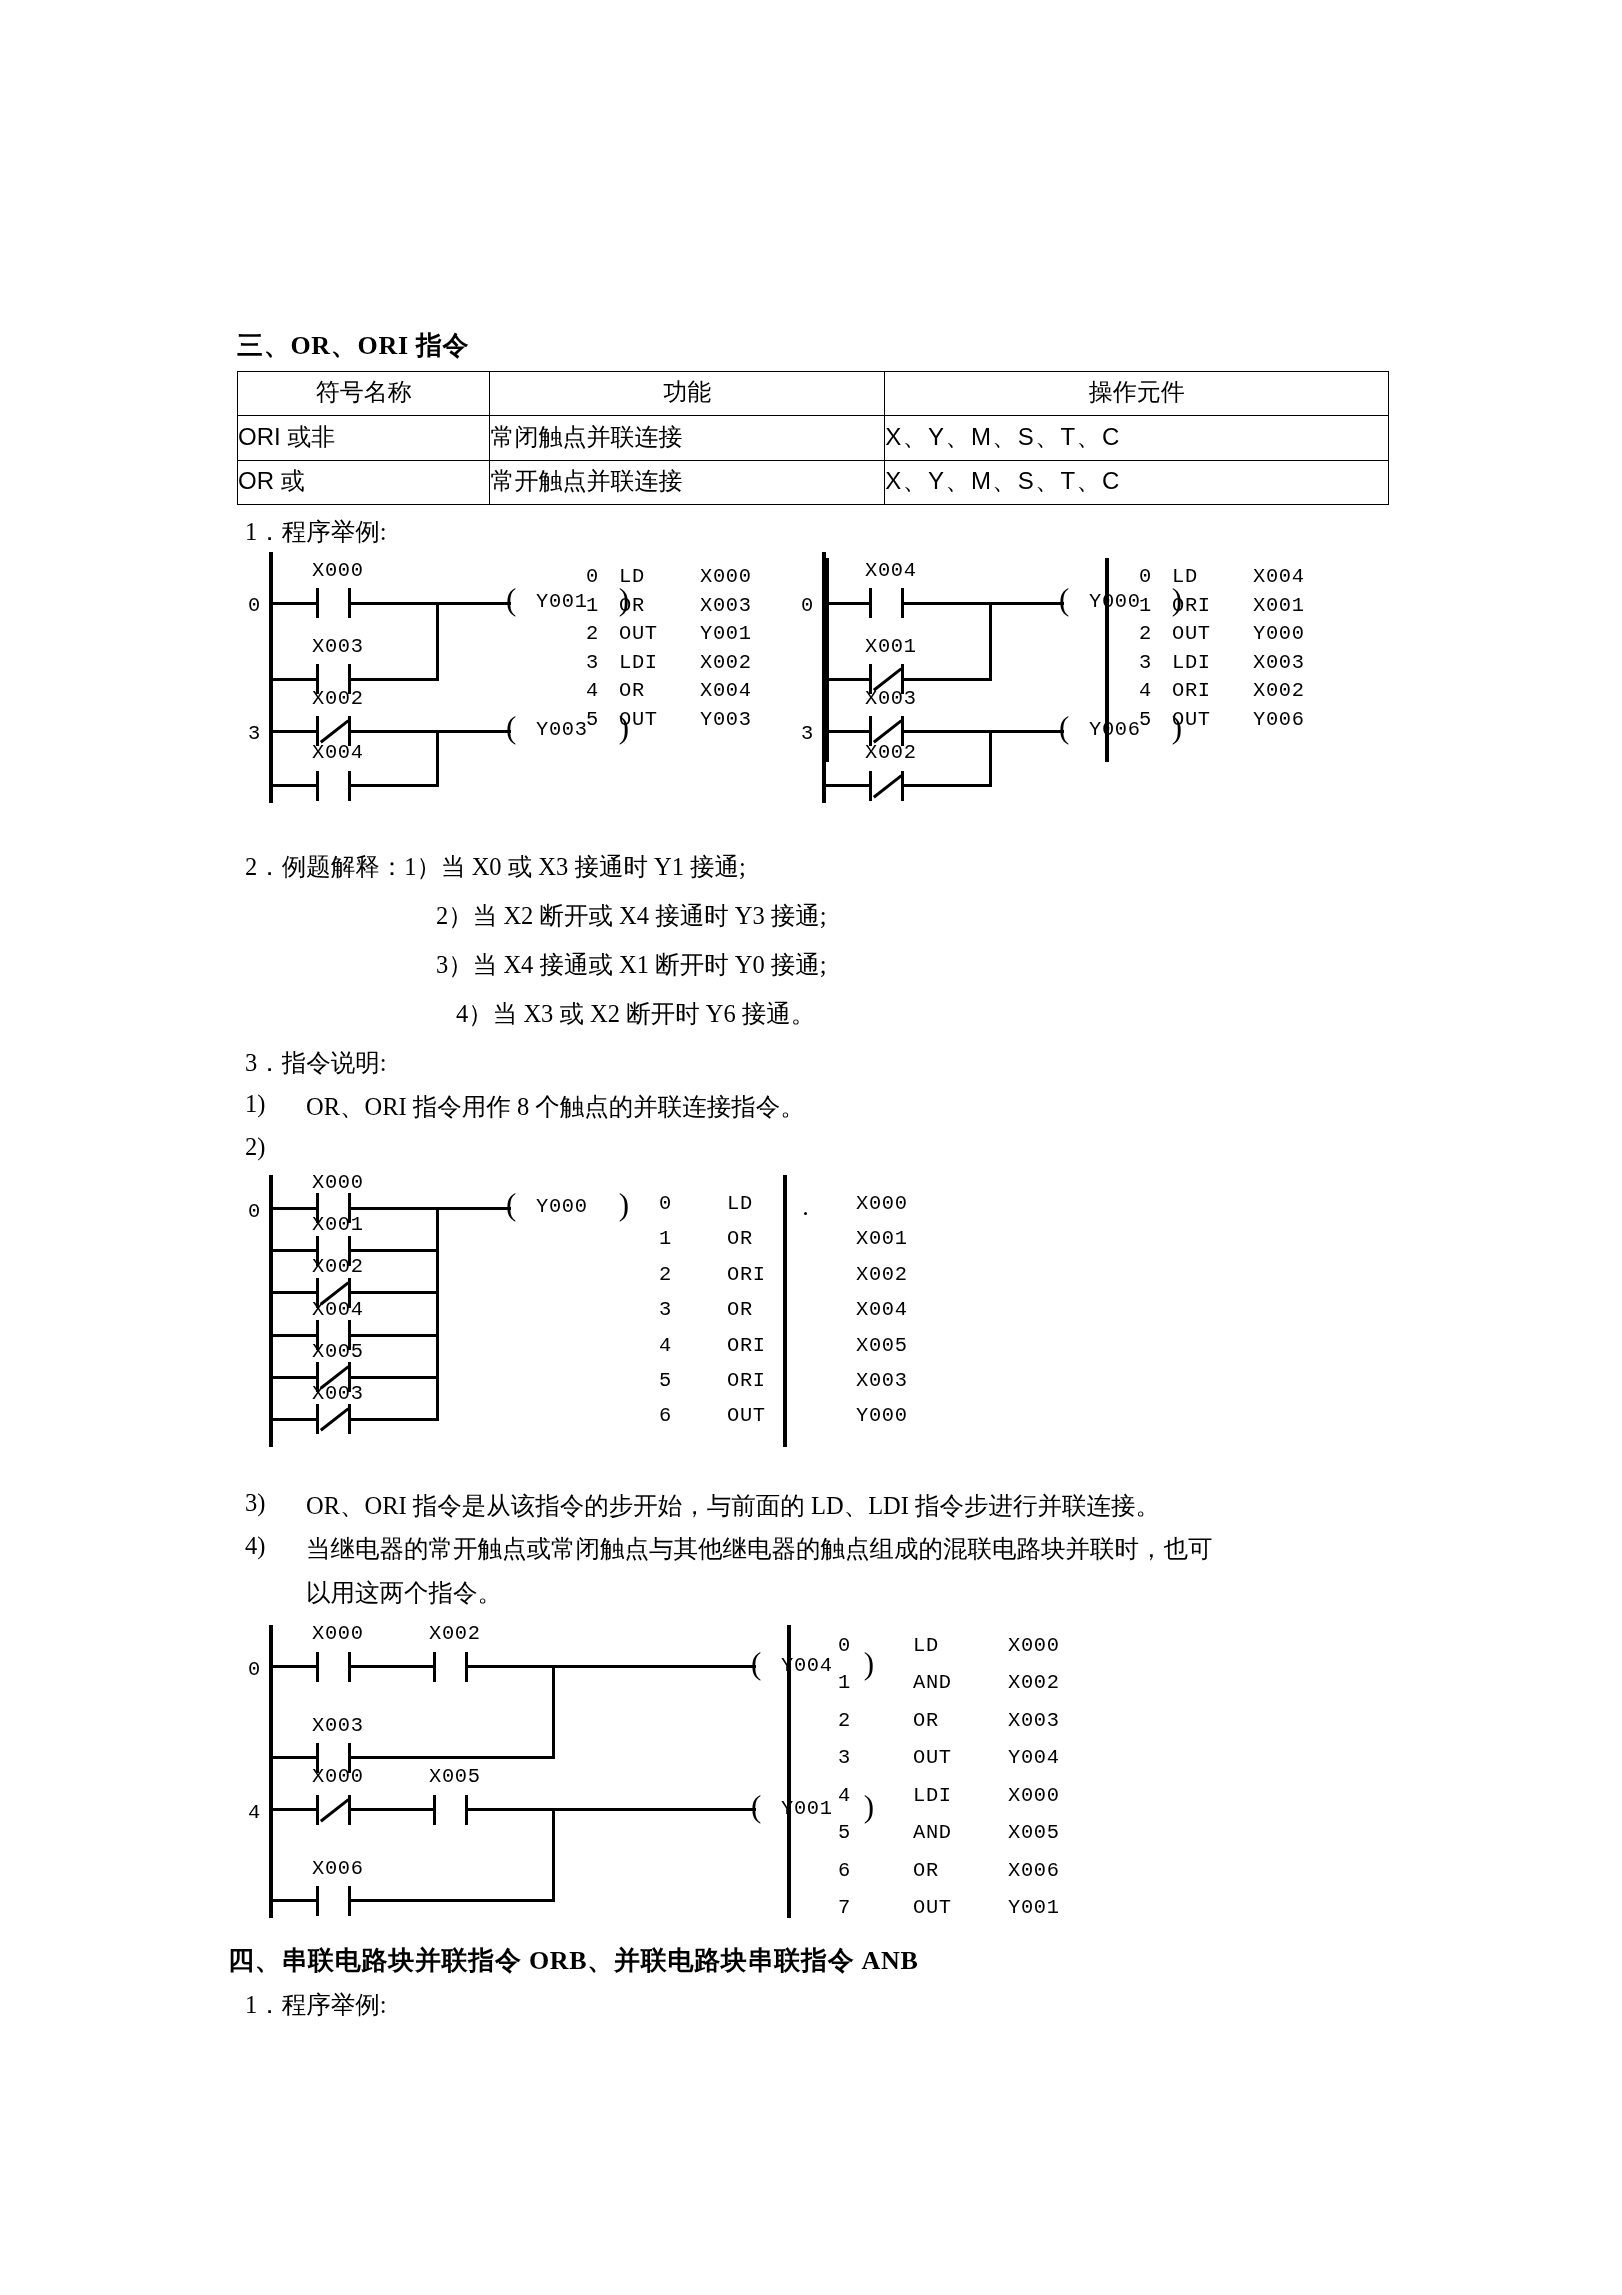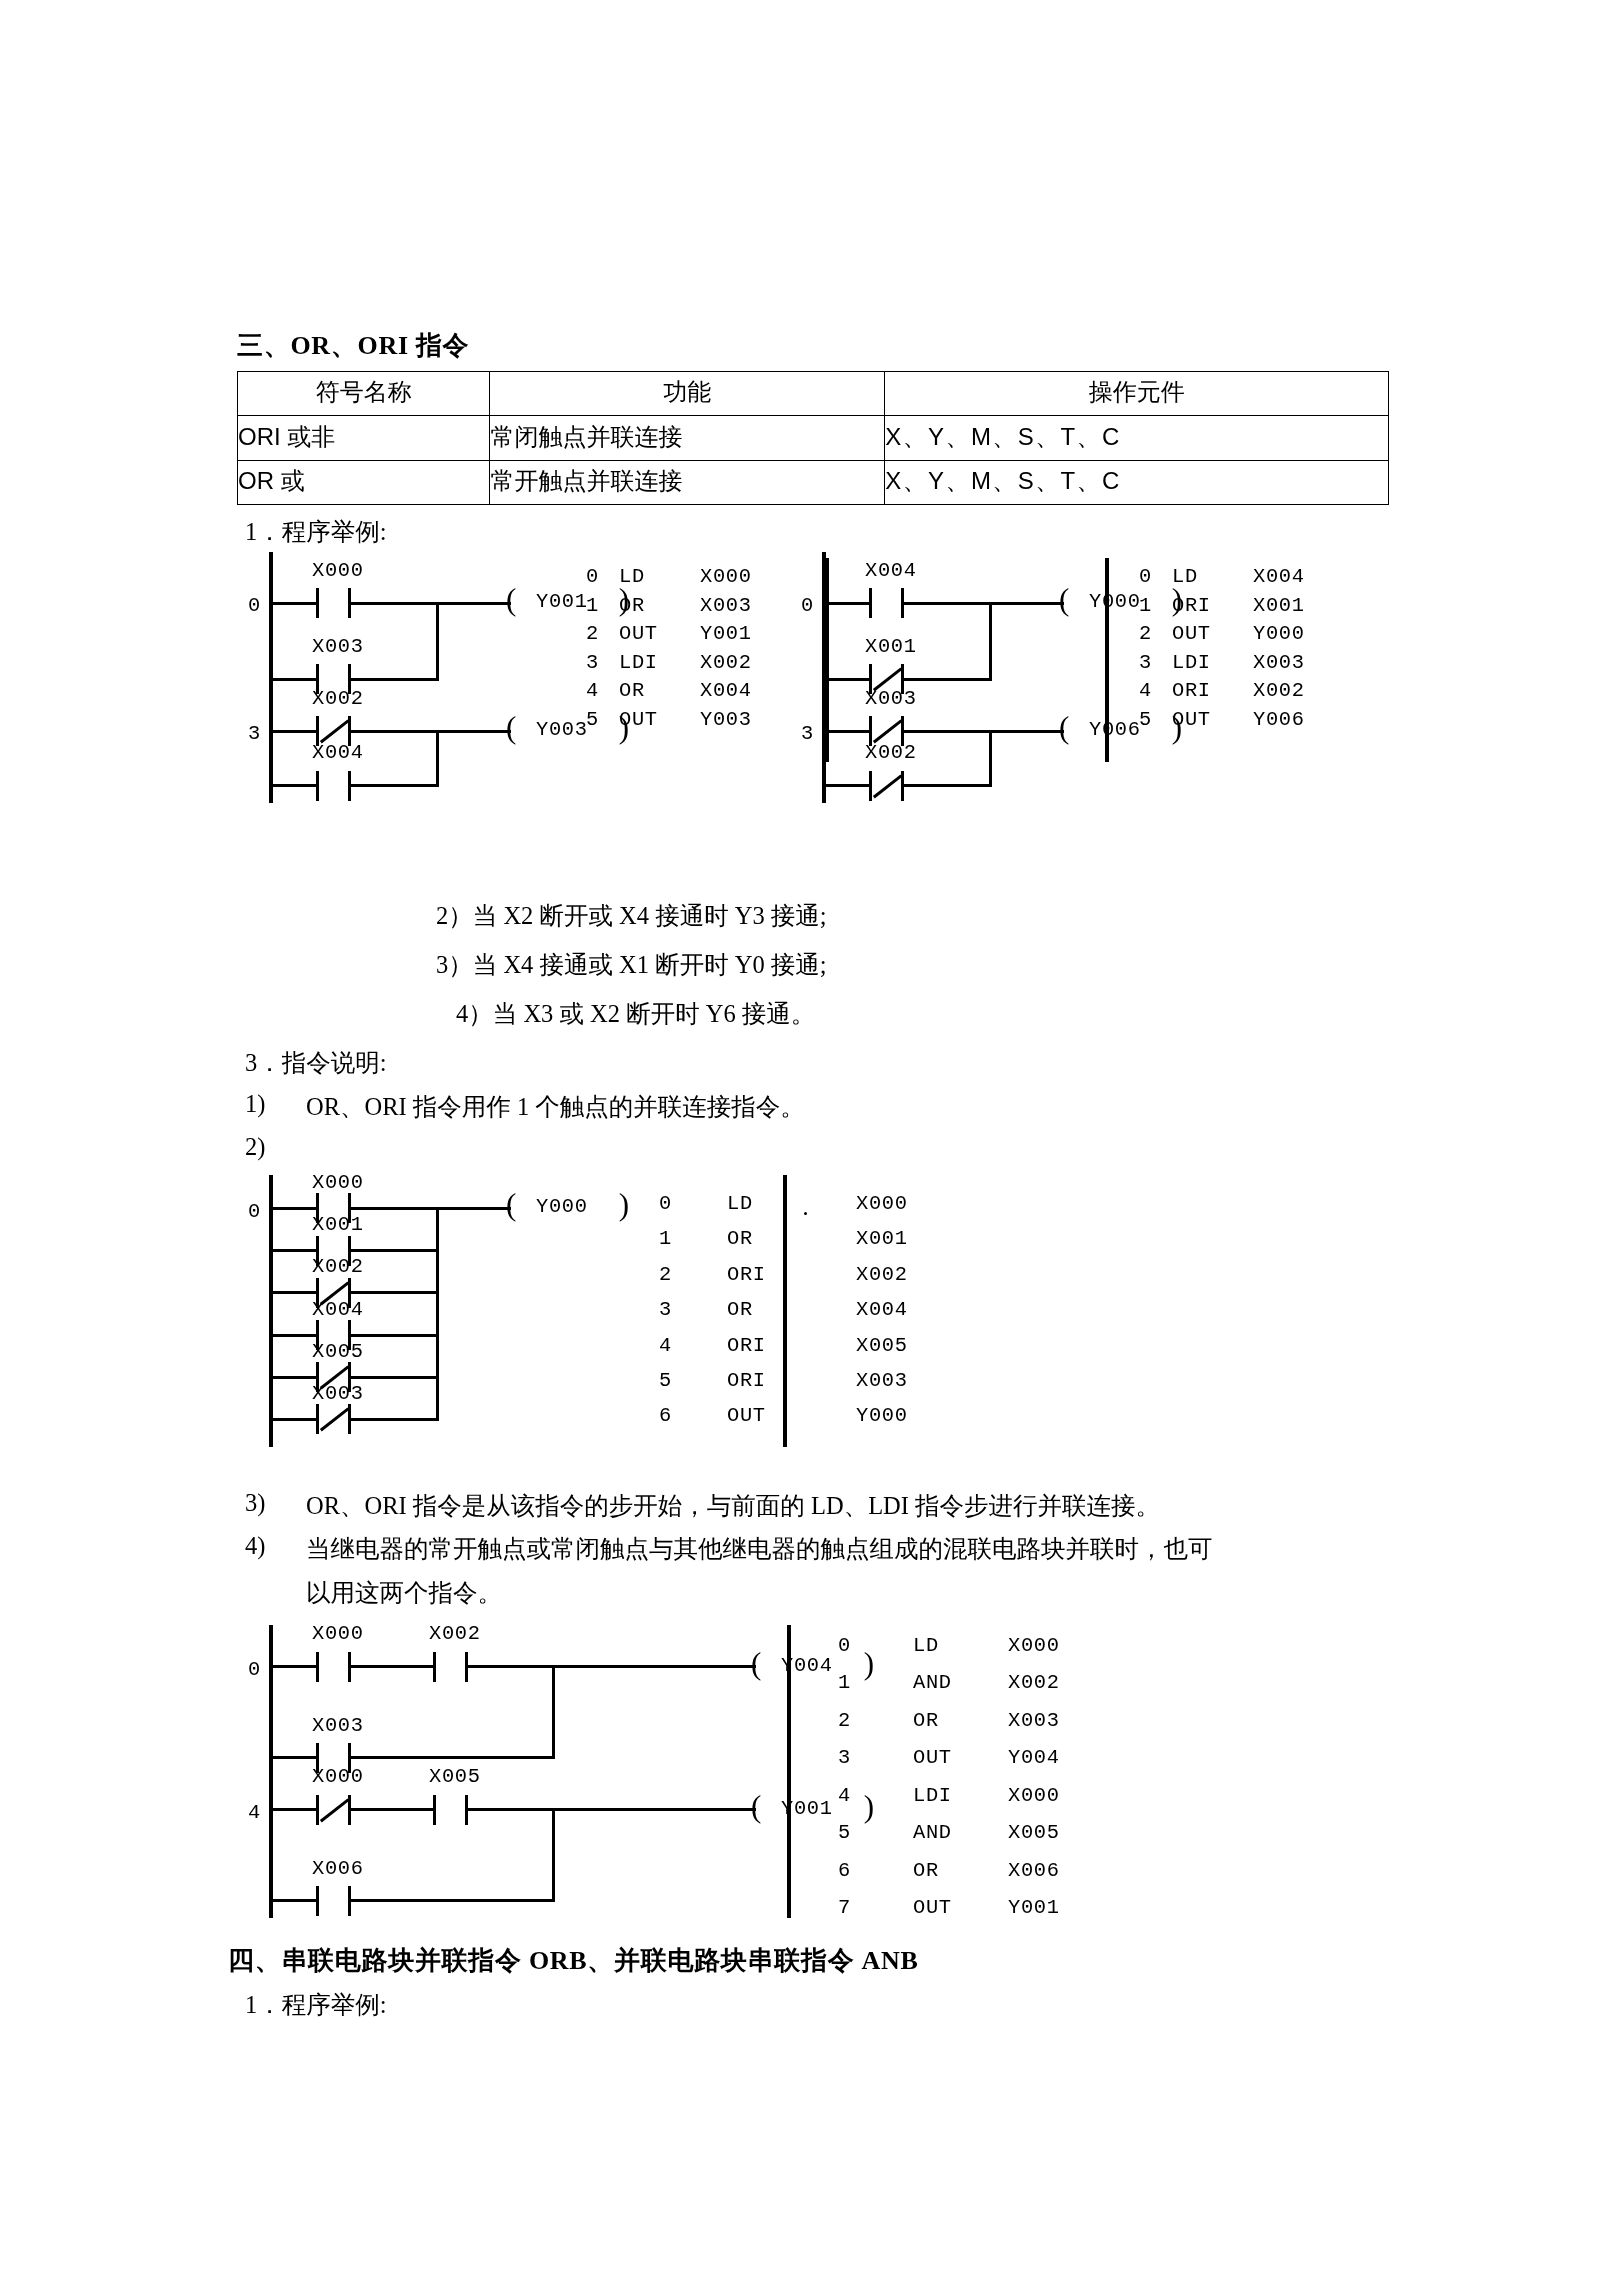--- a/index.html
+++ b/index.html
@@ -305,27 +305,28 @@
       <span class="op" style="left:33px;">ORI</span>
       <span class="ar" style="left:114px;">X002</span>
     </div>
     <div class="row" style="top:143px;">
       <span class="n">5</span>
       <span class="op" style="left:33px;">OUT</span>
       <span class="ar" style="left:114px;">Y006</span>
     </div>
   </div>
 
+  <div class="p-line" style="left:245px;top:850px;">2．例题解释：1）当 X0 或 X3 接通时 Y1 接通;</div>
   <div class="p-line" style="left:436px;top:899px;">2）当 X2 断开或 X4 接通时 Y3 接通;</div>
   <div class="p-line" style="left:436px;top:948px;">3）当 X4 接通或 X1 断开时 Y0 接通;</div>
   <div class="p-line" style="left:456px;top:997px;">4）当 X3 或 X2 断开时 Y6 接通。</div>
 
   <div class="p-line" style="left:245px;top:1046px;">3．指令说明:</div>
   <div class="p-line" style="left:245px;top:1090px;">1)</div>
-  <div class="p-line" style="left:306px;top:1090px;">OR、ORI 指令用作 1 个触点的并联连接指令。</div>
+  <div class="p-line" style="left:306px;top:1090px;">OR、ORI 指令用作 8 个触点的并联连接指令。</div>
   <div class="p-line" style="left:245px;top:1133px;">2)</div>
 
   <div class="lad" style="left:259px;top:1175px;width:286px;height:272px;">
     <div class="rail" style="left:9.5px;top:0;height:272px;"></div>
     <div class="stepno" style="left:-11px;top:24.5px;">0</div>
 
     <div class="lbl" style="left:53px;top:-4.1px;">X000</div>
     <div class="wire-h" style="left:12.3px;top:32px;width:45px;"></div>
     <div class="cnt" style="left:57px;top:18.4px;">
       <div class="bar bl"></div>

